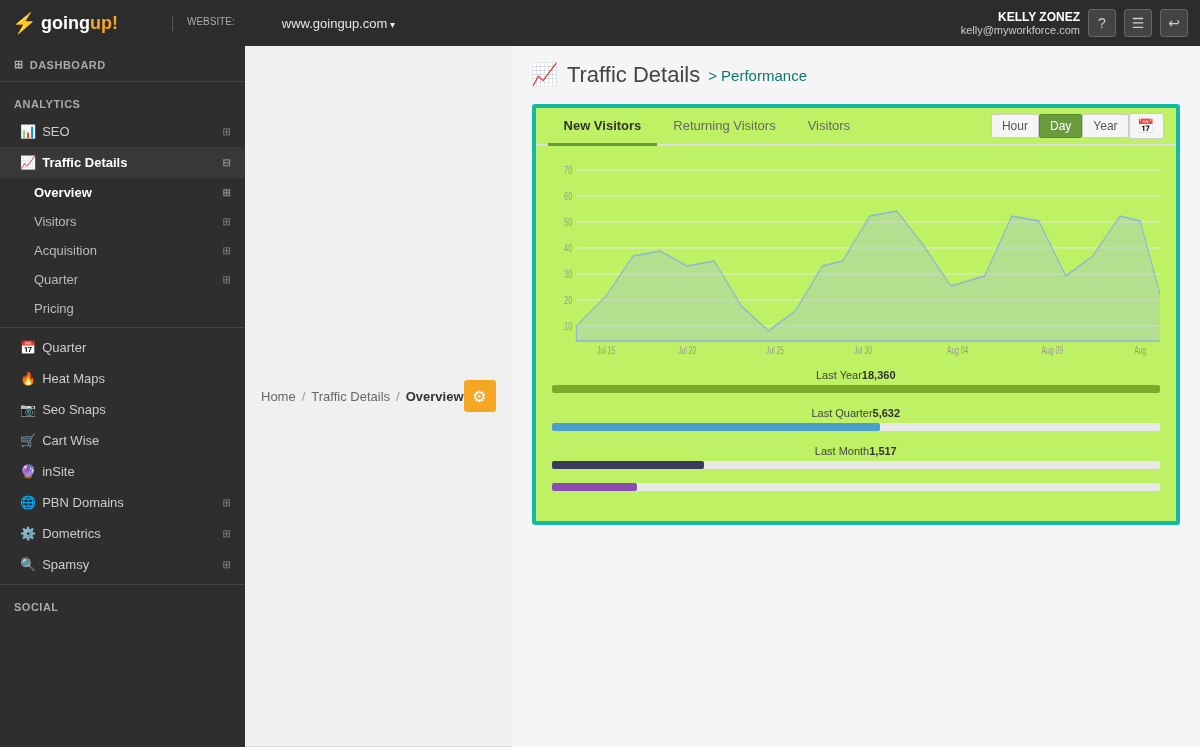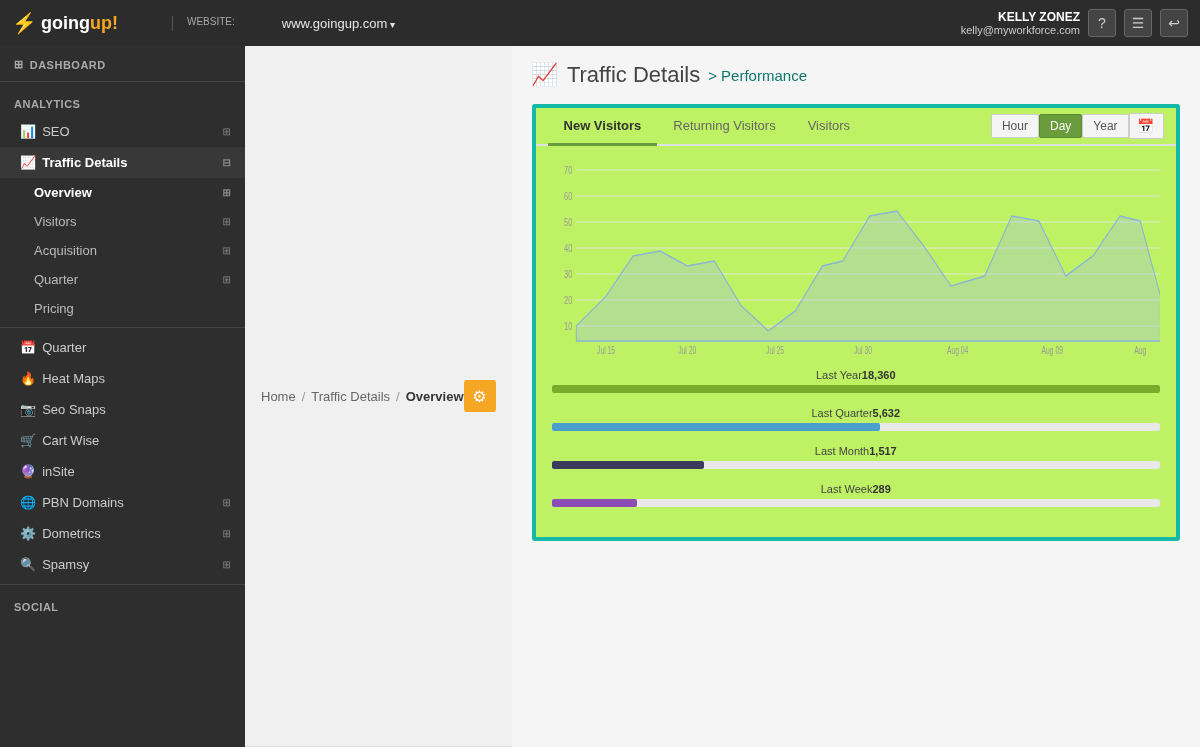--- a/index.html
+++ b/index.html
@@ -442,24 +442,20 @@
             <div class="stat-header">
               <span>Last Month</span>
               <span class="stat-value">1,517</span>
             </div>
             <div class="stat-bar-bg">
               <div class="stat-bar" style="width:25%; background:#3a3a5c;"></div>
             </div>
           </div>
 
           <div class="stat-row">
-            <div class="stat-header">
-              <span>Last Week</span>
-              <span class="stat-value">289</span>
-            </div>
             <div class="stat-bar-bg">
               <div class="stat-bar" style="width:14%; background:#8b4db5;"></div>
             </div>
           </div>
 
         </div>
       </div>
 
     </div>
   </div>

